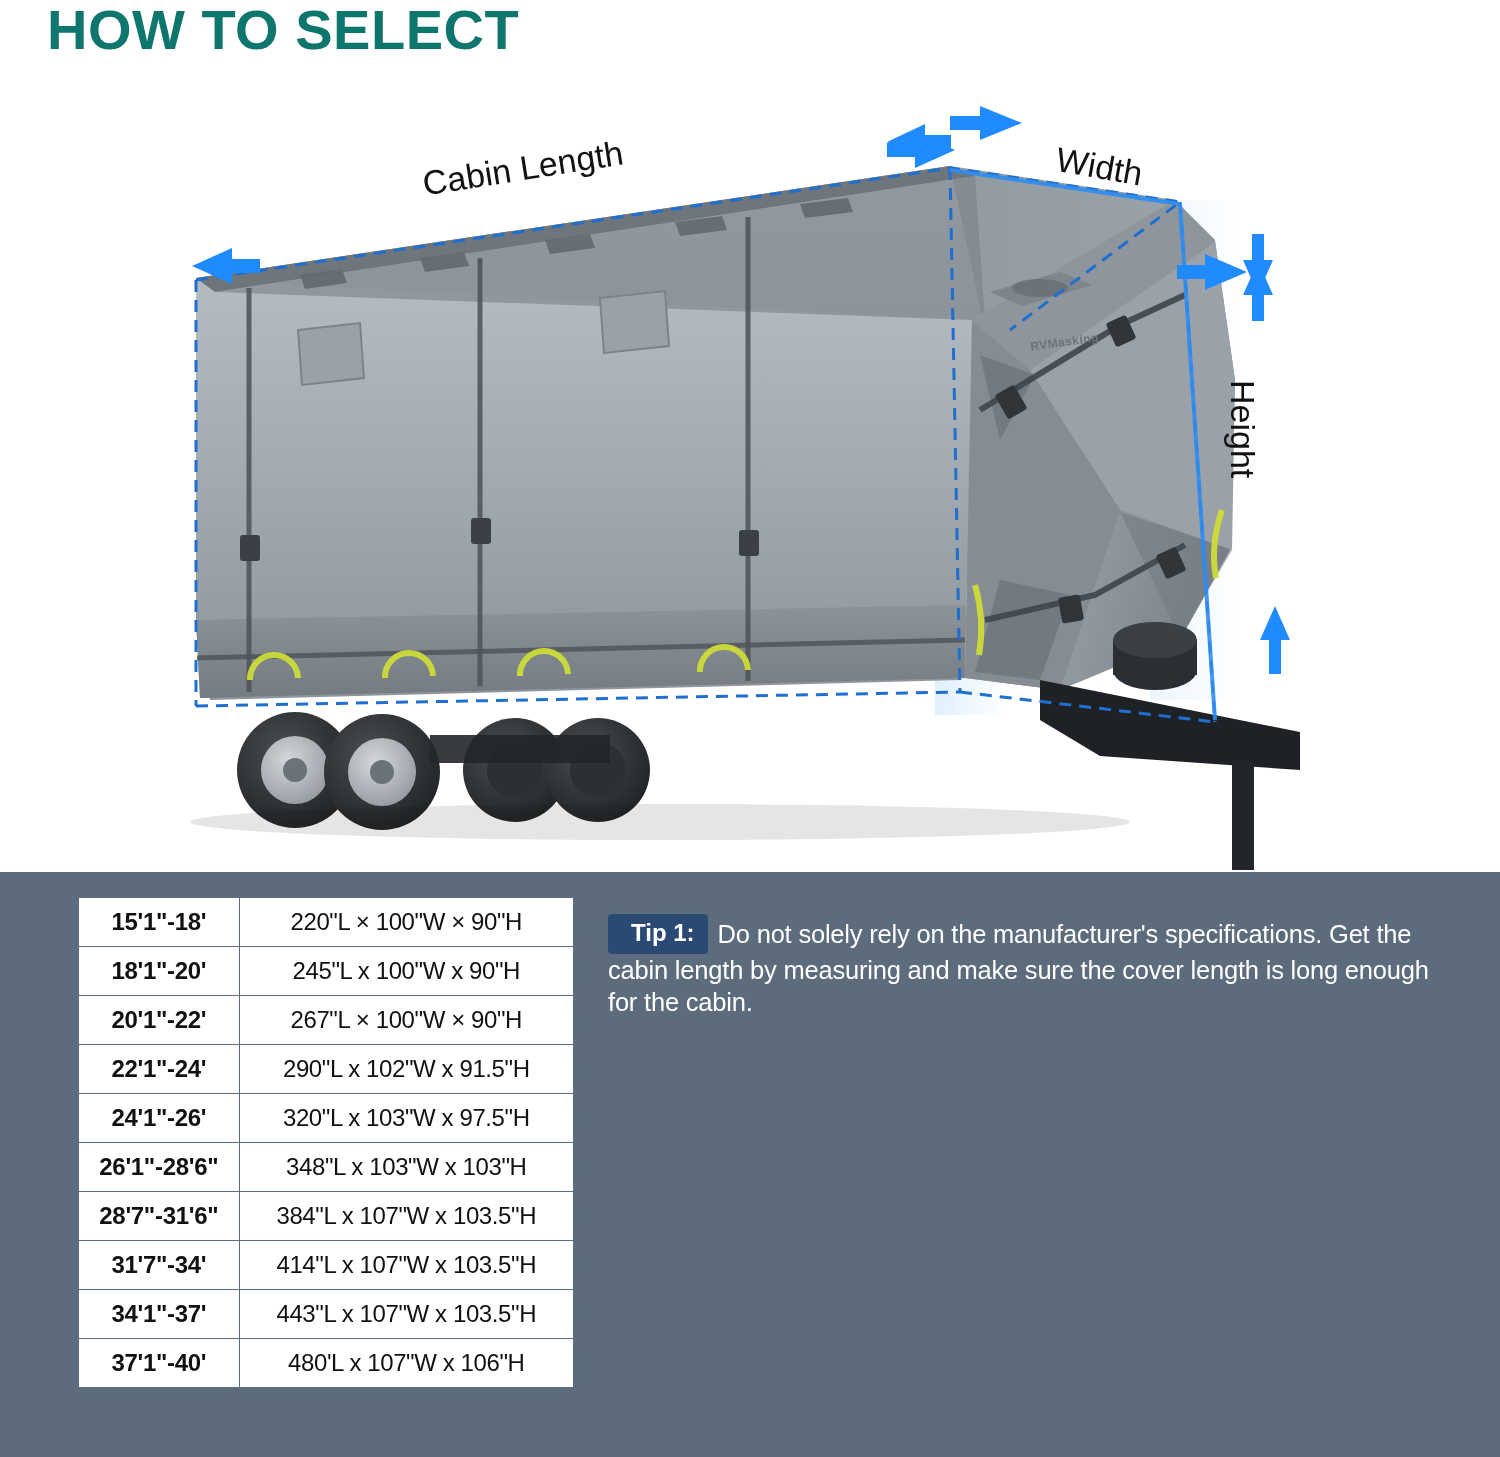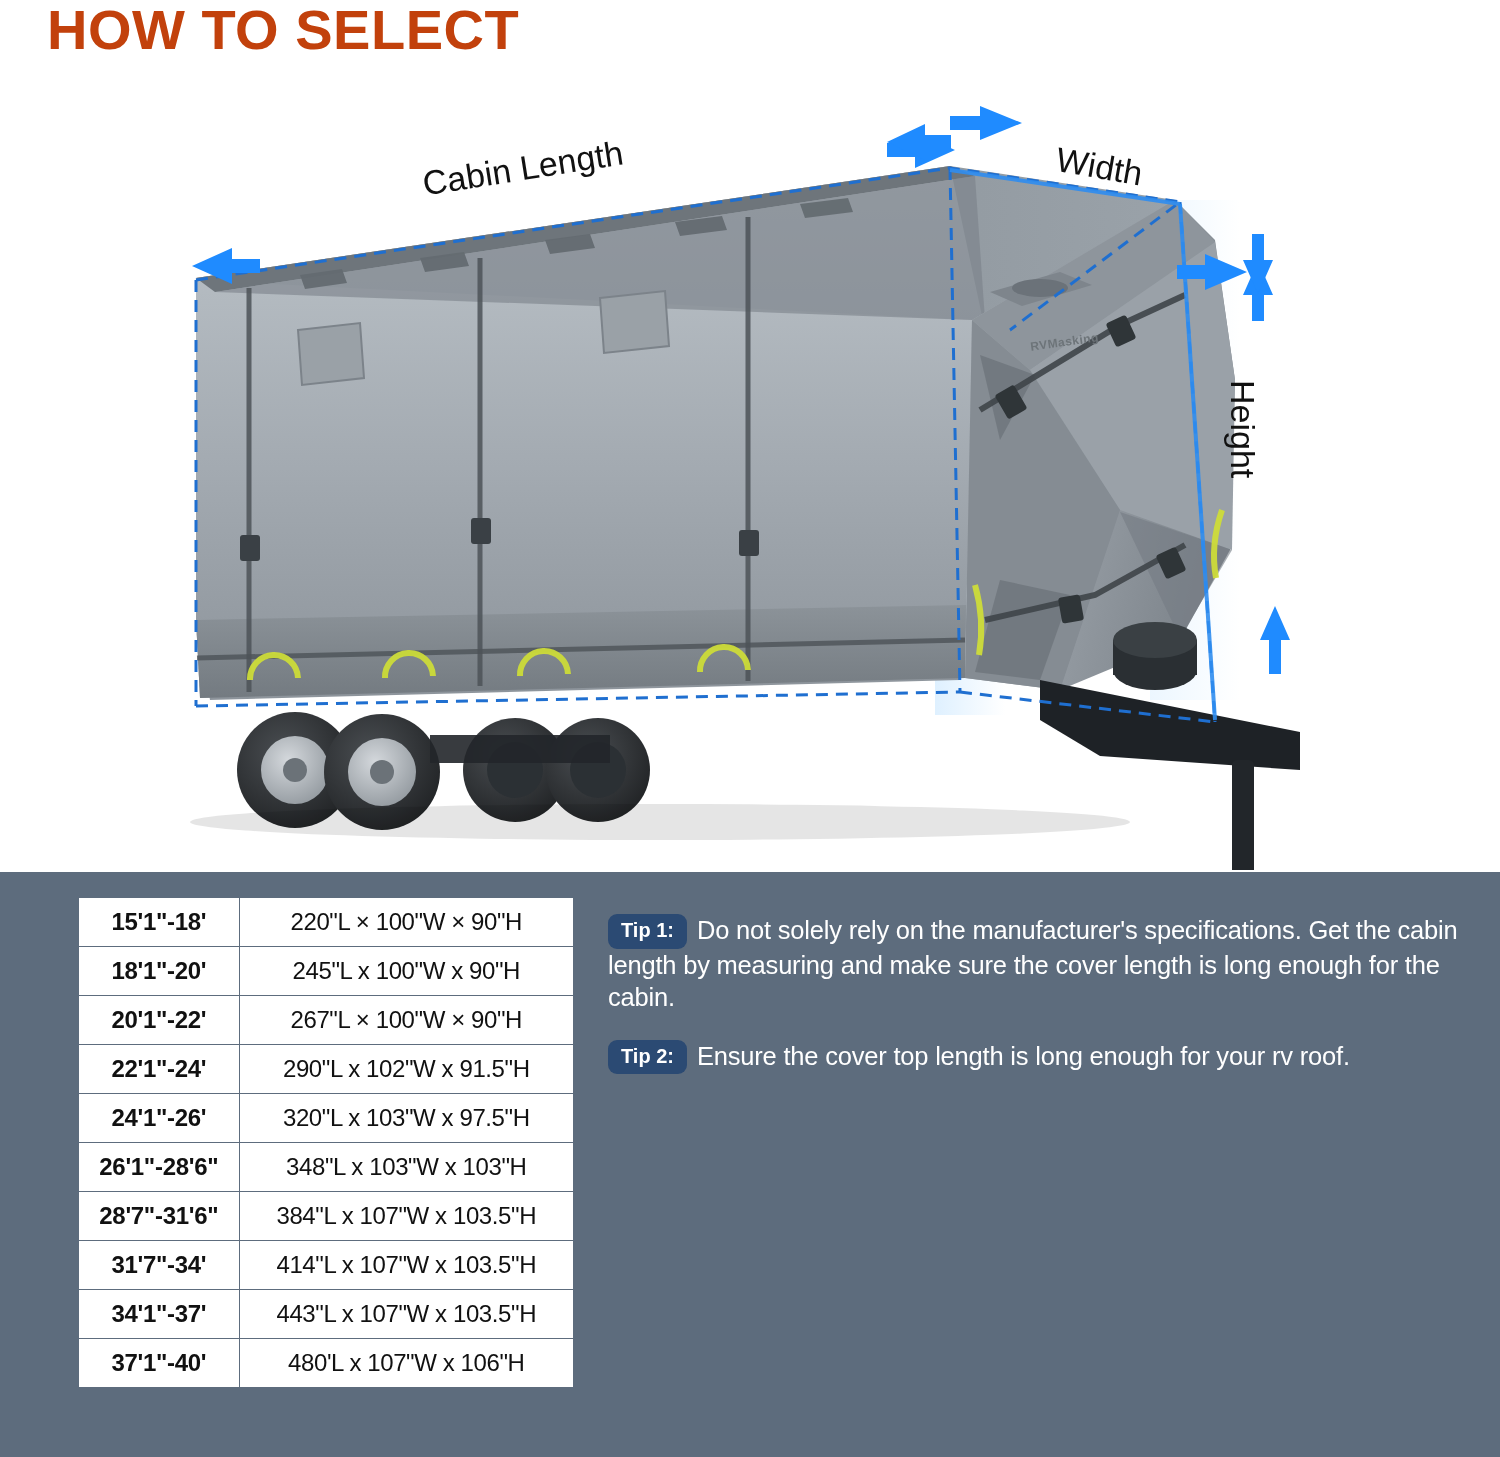--- a/index.html
+++ b/index.html
@@ -17,21 +17,21 @@
   }
 
   
   .title {
     position: absolute;
     left: 47px;
     top: 2px;
     font-size: 56px;
     font-weight: bold;
     letter-spacing: 0.5px;
-    color: #c2410c;
+    color: #0f766e;
     line-height: 1.0;
   }
 
   
   .illustration {
     position: absolute;
     left: 0;
     top: 80px;
     width: 1500px;
     height: 790px;
@@ -129,23 +129,23 @@
     font-size: 25.5px;
     line-height: 1.28;
     color: #ffffff;
     letter-spacing: -0.2px;
   }
   .tip-badge {
     display: inline-block;
     background: #2b4a73;
     color: #ffffff;
     font-weight: bold;
-    font-size: 20px;
-    padding: 4px 13px 5px 13px;
-    border-radius: 9px;
+    font-size: 24px;
+    padding: 4px 13px 5px 23px;
+    border-radius: 4px;
     margin-right: 10px;
     vertical-align: 2px;
     letter-spacing: 0;
   }
 </style>
 </head>
 <body>
 
 <div class="title">HOW TO SELECT</div>
 
@@ -389,19 +389,14 @@
       </tr>
     </tbody>
   </table>
 
   <div class="tips">
     <div class="tip">
       <div class="tip-line">
         <span class="tip-badge">Tip 1:</span><span>Do not solely rely on the manufacturer's specifications. Get the cabin length by measuring and make sure the cover length is long enough for the cabin.</span>
       </div>
     </div>
-    <div class="tip">
-      <div class="tip-line">
-        <span class="tip-badge">Tip 2:</span><span>Ensure the cover top length is long enough for your rv roof.</span>
-      </div>
-    </div>
   </div>
 </div>
 
 </body></html>

